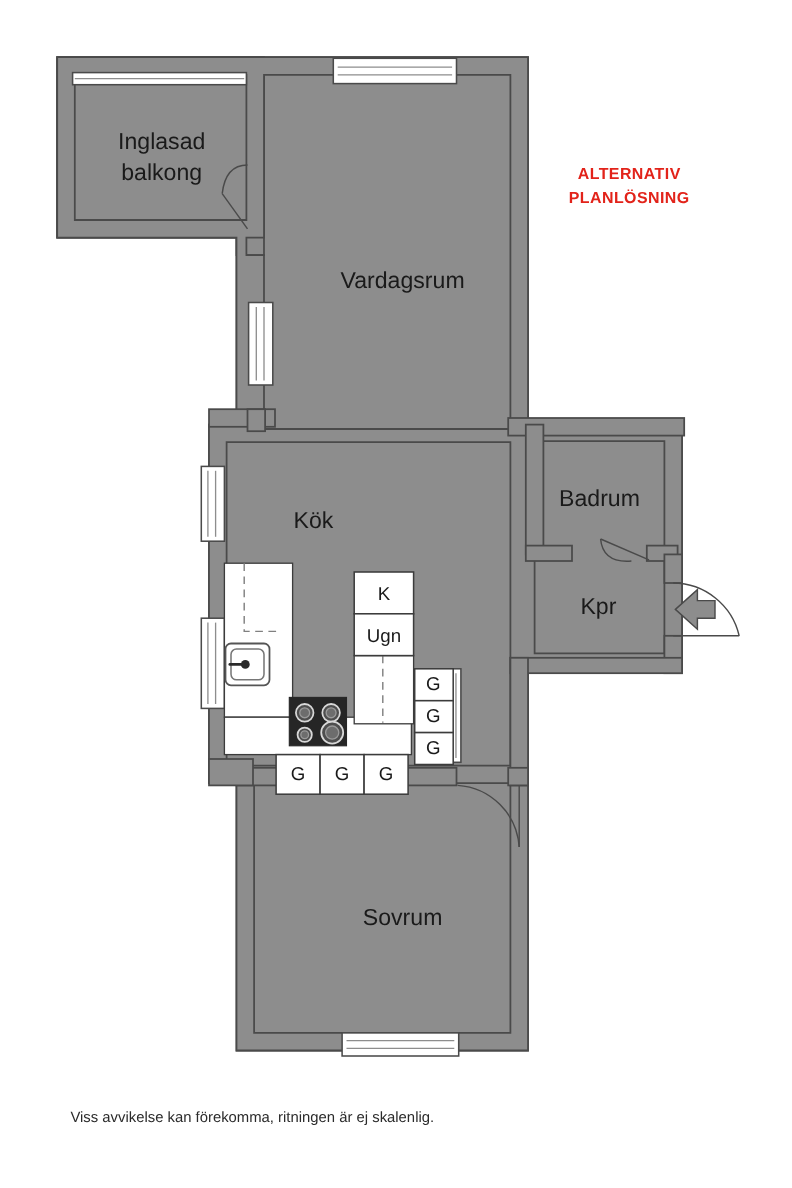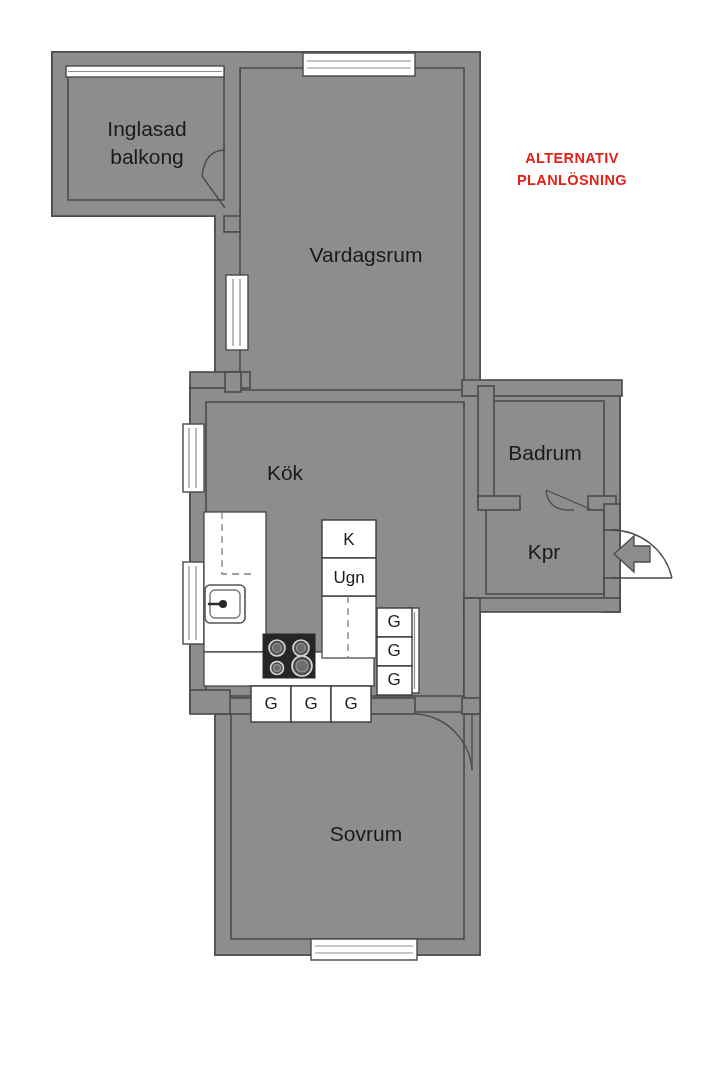--- a/index.html
+++ b/index.html
@@ -375,14 +375,15 @@
       <text class="room-label" x="366" y="835">Sovrum</text>
     </g>
 
     <g>
       <text class="note-label" x="572" y="159" fill="#e2231a">ALTERNATIV</text>
       <text class="note-label" x="572" y="181" fill="#e2231a">PLANLÖSNING</text>
     </g>
 
   </svg>
 
+  <div class="caption">Viss avvikelse kan förekomma, ritningen är ej skalenlig.</div>
 
 </div>
 
 </body></html>

